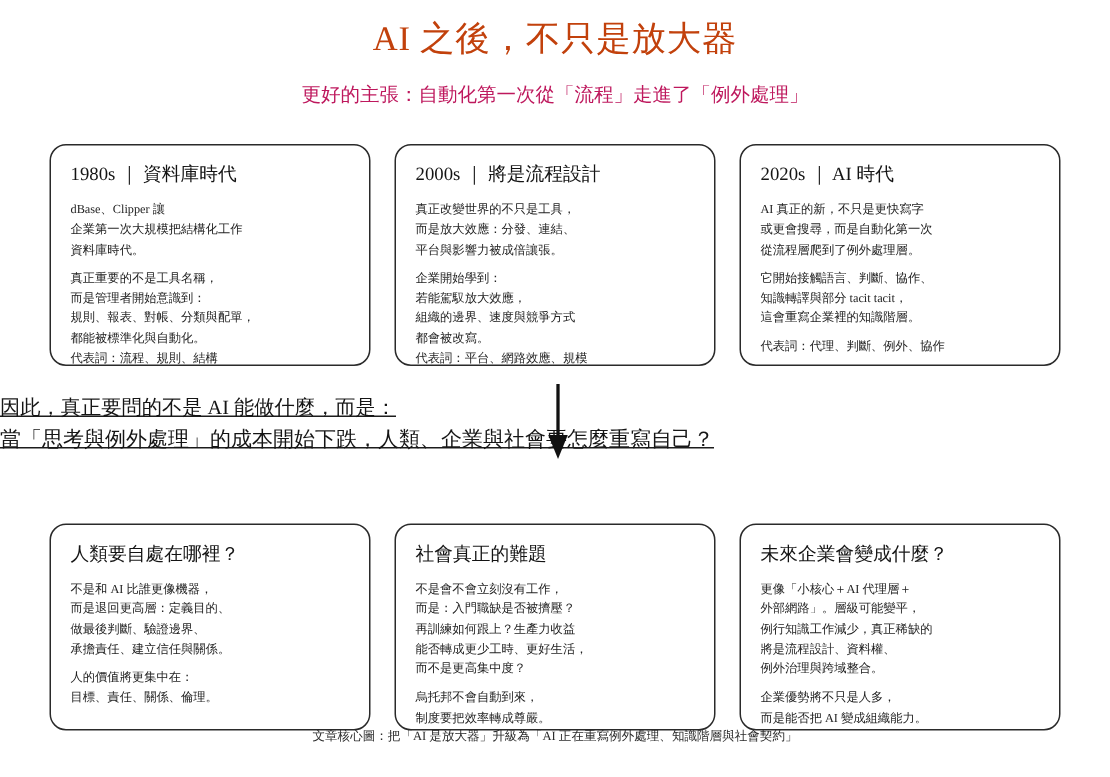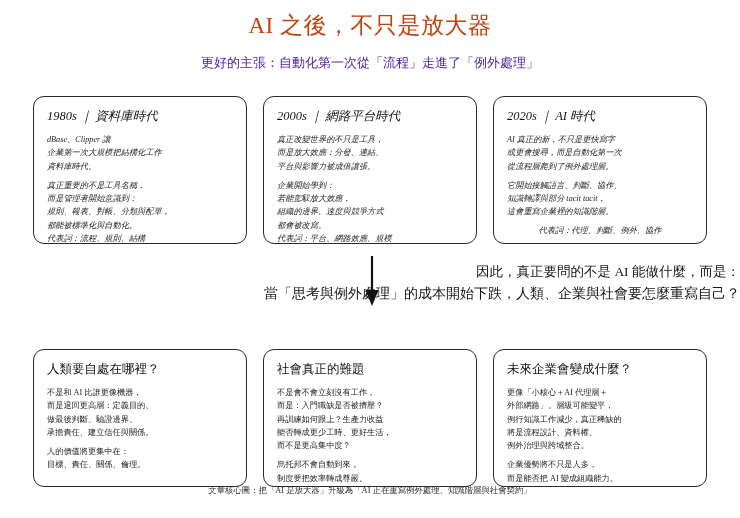--- a/index.html
+++ b/index.html
@@ -35,34 +35,34 @@
     font-size: 23px;
     letter-spacing: 0.5px;
     line-height: 1.25;
     color: #c2410c;
     margin: 0;
     font-weight: normal;
   }
   .subtitle {
     font-size: 13px;
     line-height: 1.3;
-    color: #4c1d95;
+    color: #be185d;
     margin: 14px 0 0 0;
     font-weight: normal;
   }
 
   
   .row {
     position: absolute;
     left: 33px;
     width: 674px;
     display: flex;
     justify-content: space-between;
   }
-  .row-top { top: 96px; height: 124px; font-style: italic; }
+  .row-top { top: 96px; height: 124px; }
   .row-bottom { top: 349px; height: 176px; }
 
   .card {
     box-sizing: border-box;
     width: 214px;
     border: 1.3px solid #2a2a2a;
     border-radius: 11px;
     background: #ffffff;
     padding: 12px 13px 10px 13px;
     overflow: hidden;
@@ -83,30 +83,30 @@
     line-height: 1.62;
     color: #232323;
     white-space: pre-line;
     margin: 0;
   }
   .card-body + .card-body {
     margin-top: 6px;
   }
   .card-body.spaced-top {
     margin-top: 5px;
-    text-align: center;
   }
 
   
   .statement {
     position: absolute;
     left: 0;
     top: 262px;
     width: 740px;
-    text-align: right;
+    text-align: left;
+    text-decoration: underline;
   }
   .statement-line {
     font-size: 13.5px;
     line-height: 1.55;
     color: #151515;
     margin: 0;
     white-space: nowrap;
   }
   .statement-line-2 {
     font-size: 14px;
@@ -156,21 +156,21 @@
 企業第一次大規模把結構化工作
 資料庫時代。</p>
       <p class="card-body">真正重要的不是工具名稱，
 而是管理者開始意識到：
 規則、報表、對帳、分類與配單，
 都能被標準化與自動化。
 代表詞：流程、規則、結構</p>
     </div>
 
     <div class="card">
-      <h2 class="card-title">2000s ｜ 網路平台時代</h2>
+      <h2 class="card-title">2000s ｜ 將是流程設計</h2>
       <p class="card-body">真正改變世界的不只是工具，
 而是放大效應：分發、連結、
 平台與影響力被成倍讓張。</p>
       <p class="card-body">企業開始學到：
 若能駕馭放大效應，
 組織的邊界、速度與競爭方式
 都會被改寫。
 代表詞：平台、網路效應、規模</p>
     </div>
 

